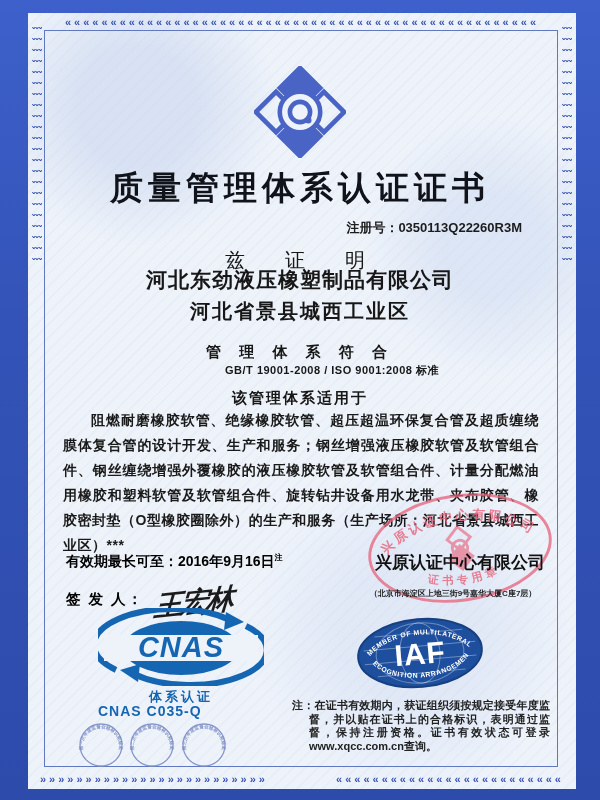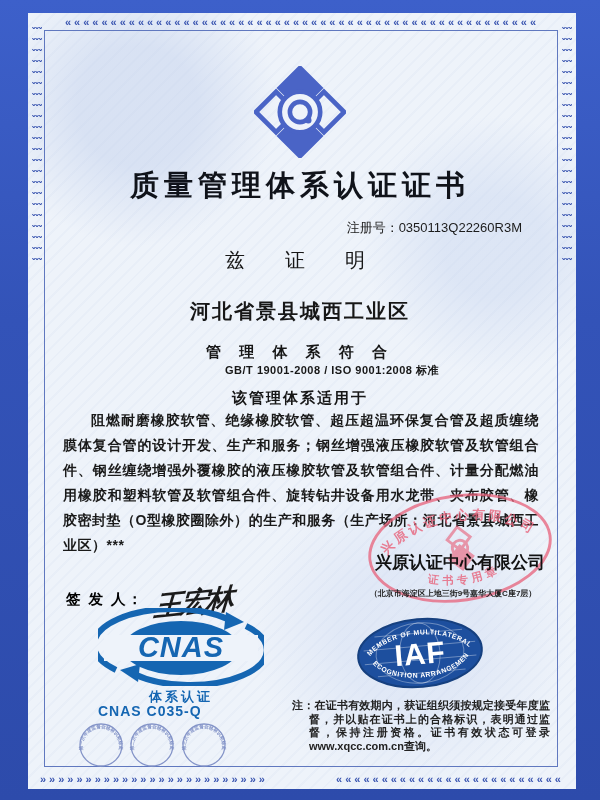--- a/index.html
+++ b/index.html
@@ -22,22 +22,22 @@
   .chev-bottom { left:40px; top:773px; width:524px; height:13px; font-size:11px; letter-spacing:3px; display:flex; justify-content:space-between; }
   .chev-side   { top:26px; width:10px; height:748px; font-size:10px; line-height:11px; word-break:break-all; white-space:normal; text-align:center; }
   .chev-left   { left:32px; }
   .chev-right  { left:562px; }
   .innerline {
     position:absolute; left:44px; top:30px; width:514px; height:737px;
     border:1.5px solid #6078bf;
   }
   .abs { position:absolute; }
   .ctr { width:600px; text-align:center; color:#171717; }
-  .title { top:166px; font-size:29px; font-weight:bold; letter-spacing:5px; color:#10131a; }
-  .regno { top:219px; width:522px; text-align:right; font-size:13px; font-weight:400; color:#1c1c1c; }
+  .title { top:166px; font-size:33px; font-weight:bold; letter-spacing:5px; color:#10131a; }
+  .regno { top:219px; width:522px; text-align:right; font-size:13px; font-weight:700; color:#1c1c1c; }
   .certify { top:247px; font-size:20px; font-weight:normal; letter-spacing:10px; }
   .company { top:266px; font-size:21px; font-weight:bold; letter-spacing:1px; }
   .addr1 { top:298px; font-size:20px; font-weight:600; letter-spacing:2px; }
   .postal { top:319px; font-size:14px; font-weight:600; }
   .conform { top:343px; font-size:15px; font-weight:bold; letter-spacing:7px; }
   .std { top:363px; font-size:11px; font-weight:bold; letter-spacing:.5px;margin-left:32px; }
   .scopehead { top:389px; font-size:15px; font-weight:700; letter-spacing:2px; }
   .scope {
     top:408px; left:63px; width:476px; font-size:14px; font-weight:600;
     line-height:25px; text-align:justify; text-indent:2em; color:#1a1a1a; letter-spacing:.5px;
@@ -94,27 +94,31 @@
     <circle cx="59" cy="59" r="3.5" fill="#4a64c6"></circle>
   </svg>
 
   <div class="abs ctr title">质量管理体系认证证书</div>
 
   <div class="abs regno">
     <span>注册号：</span><span>0350113Q22260R3M</span>
   </div>
 
   <div class="abs ctr certify">兹　证　明</div>
+  <div class="abs ctr company">河北东劲液压橡塑制品有限公司</div>
   <div class="abs ctr addr1">河北省景县城西工业区</div>
 
   <div class="abs ctr conform">管 理 体 系 符 合</div>
   <div class="abs ctr std">GB/T 19001-2008 / ISO 9001:2008 标准</div>
   <div class="abs ctr scopehead">该管理体系适用于</div>
   <div class="abs scope">阻燃耐磨橡胶软管、绝缘橡胶软管、超压超温环保复合管及超质缠绕膜体复合管的设计开发、生产和服务；钢丝增强液压橡胶软管及软管组合件、钢丝缠绕增强外覆橡胶的液压橡胶软管及软管组合件、计量分配燃油用橡胶和塑料软管及软管组合件、旋转钻井设备用水龙带、夹布胶管、橡胶密封垫（O型橡胶圈除外）的生产和服务（生产场所：河北省景县城西工业区）***</div>
 
+  <div class="abs validuntil">
+    <span>有效期最长可至：</span><span>2016年9月16日</span><sup>注</sup>
+  </div>
   <div class="abs issuerrow">
     <span>签 发 人：</span><span class="signature">王宏林</span>
   </div>
 
   <svg class="abs sealwrap" viewBox="0 0 200 120">
     <defs>
       <path id="sealArcTop" d="M 14,72 A 88,52 0 0 1 186,72" fill="none"></path>
       <path id="sealArcBot" d="M 52,86 A 72,42 0 0 0 148,86" fill="none"></path>
     </defs>
     <ellipse cx="100" cy="60" rx="94" ry="54" fill="none" stroke="#e8647c" stroke-width="3" opacity=".85"></ellipse>

